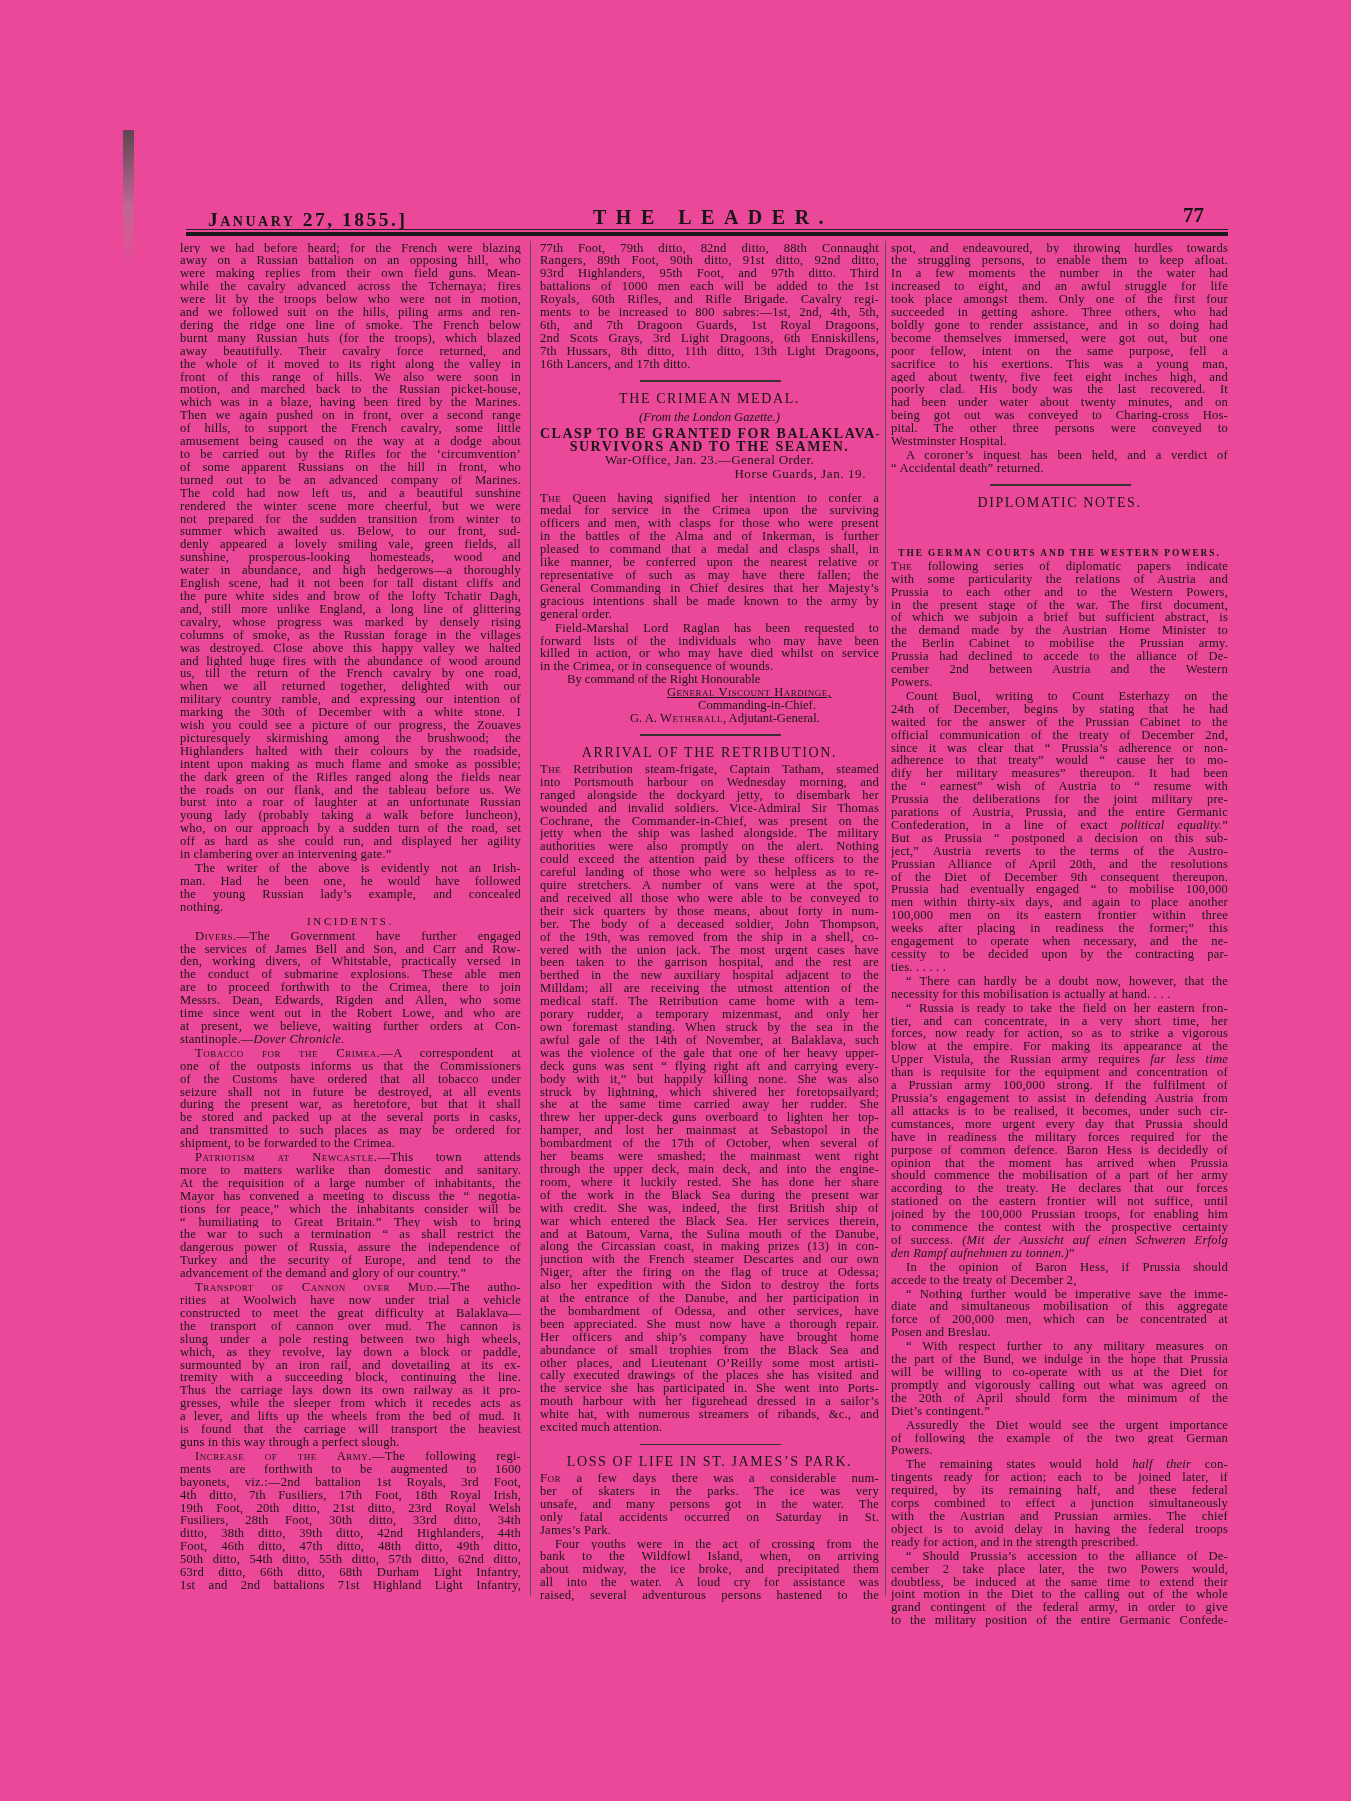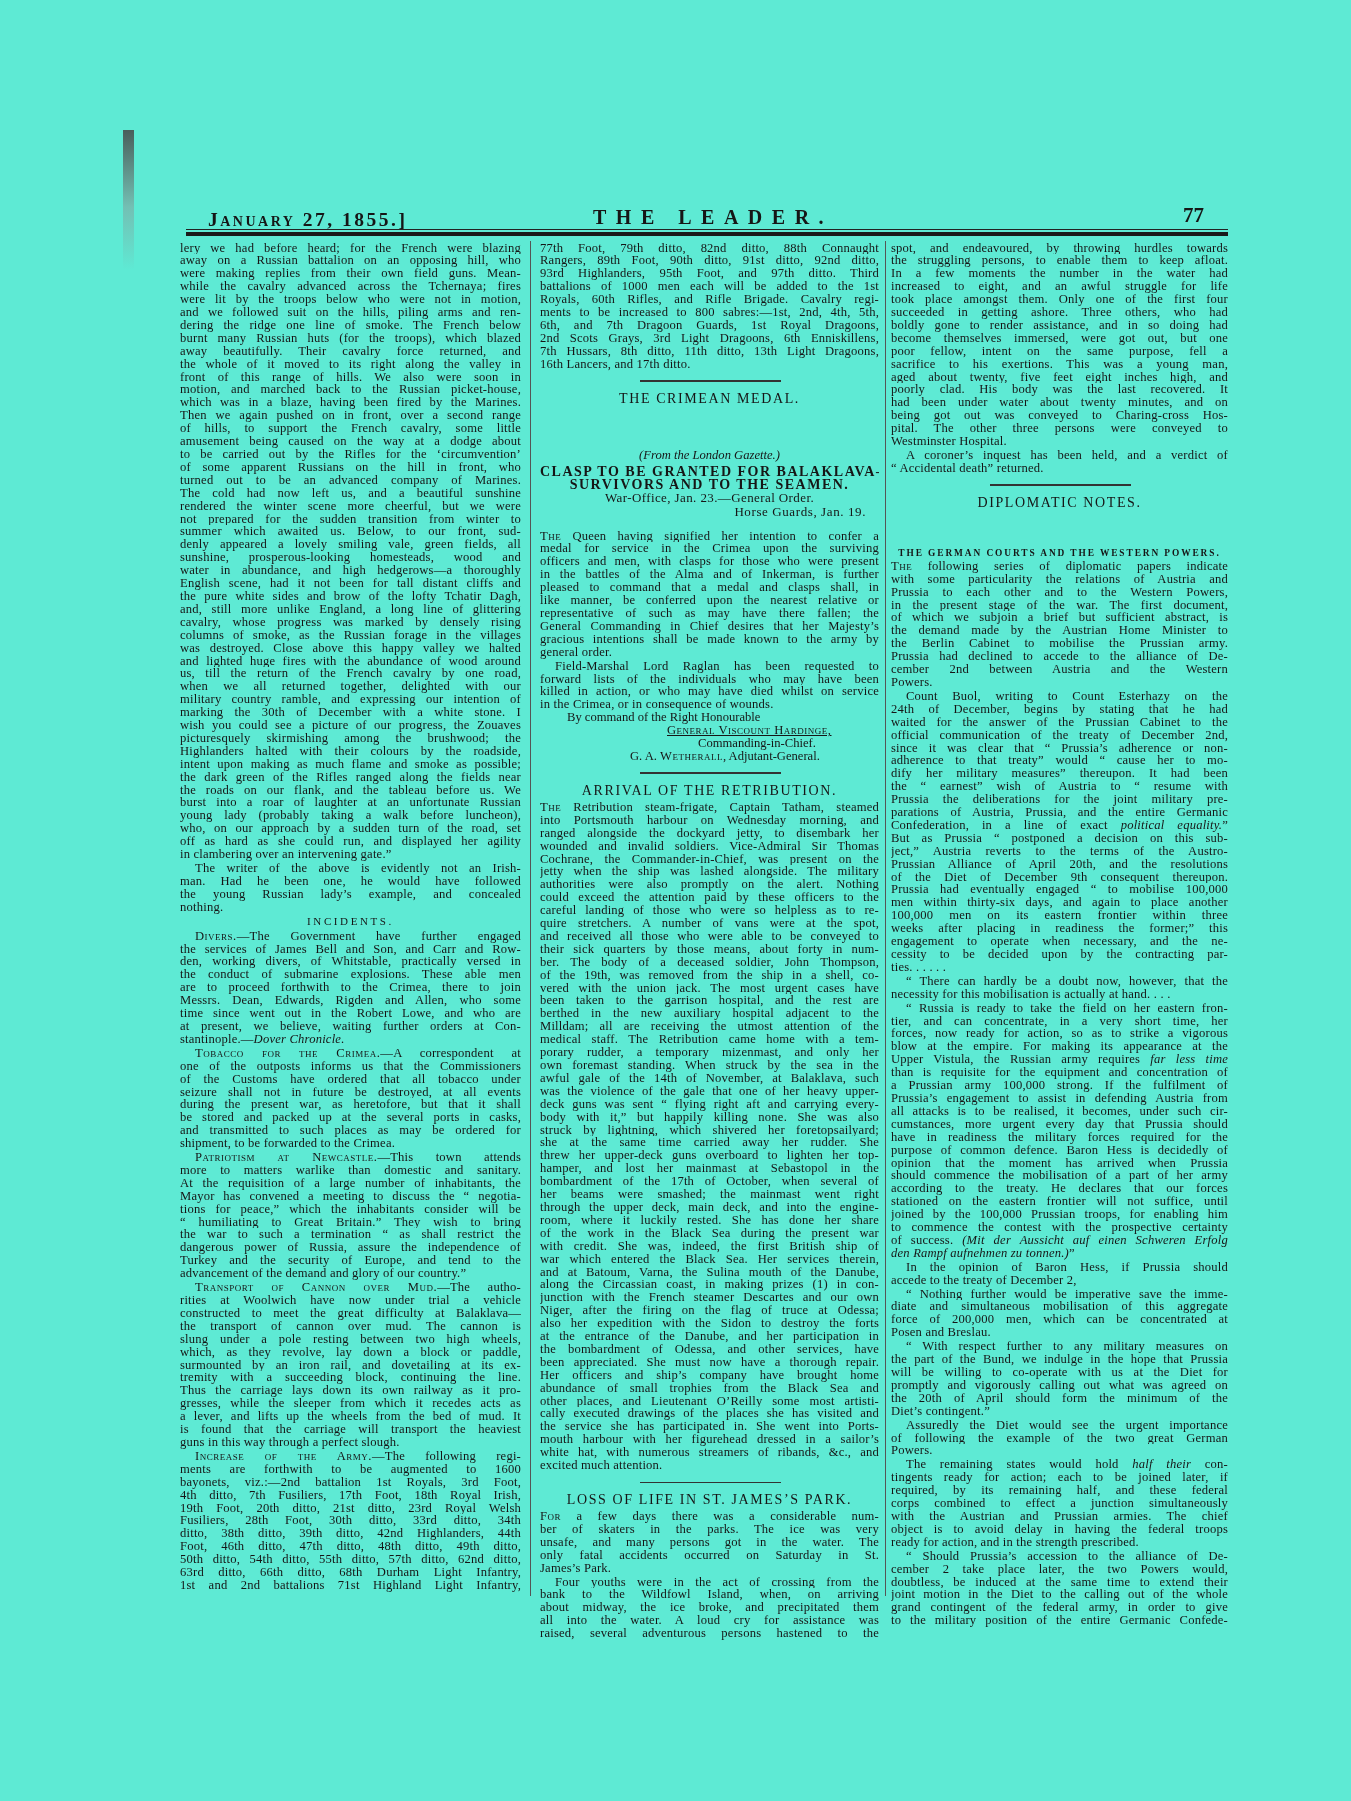--- a/index.html
+++ b/index.html
@@ -1,18 +1,18 @@
 <!DOCTYPE html>
 <html><head>
 <meta charset="utf-8">
 <style>
   html, body { margin: 0; padding: 0; background: #ffffff; }
   #page {
     position: relative; width: 1351px; height: 1801px; overflow: hidden;
-    background: #5eead4; color: #161616;
+    background: #ec4899; color: #161616;
     font-family: "Liberation Serif", "DejaVu Serif", serif;
   }
   .scan-artifact {
     position: absolute; left: 123px; top: 130px; width: 11px; height: 140px;
     background: linear-gradient(to bottom, rgba(70,70,70,.85), rgba(140,140,140,.45) 55%, rgba(210,210,210,0) 100%);
   }
   .hdr-date {
     position: absolute; left: 208px; top: 210px; font-size: 19.5px; line-height: 19.5px;
     font-weight: bold; font-variant: small-caps; letter-spacing: 2.5px; white-space: nowrap;
   }
@@ -43,21 +43,21 @@
   .sc { font-variant: small-caps; letter-spacing: 0.5px; }
   .it { font-style: italic; }
 
   .b-heading { height: 15px; line-height: 15px; text-align: center; font-size: 11px; letter-spacing: 2.6px; white-space: nowrap; }
   .b-rule { height: 18px; position: relative; }
   .b-rule::after {
     content: ""; position: absolute; left: 50%; margin-left: -70px; width: 141px;
     top: 9.5px; height: 1.5px; background: #333;
   }
   .b-title { height: 19px; line-height: 19px; text-align: center; font-size: 14px; letter-spacing: 1.6px; white-space: nowrap; }
-  .b-subtitle { height: 19px; line-height: 19px; text-align: center; font-size: 12.6px; font-style: italic; white-space: nowrap; margin-top: 38px; }
+  .b-subtitle { height: 19px; line-height: 19px; text-align: center; font-size: 12.6px; font-style: italic; white-space: nowrap; }
   .b-caps .ln {
     height: 13px; line-height: 13px; text-align: left; text-align-last: center;
     font-size: 14px; font-weight: bold; letter-spacing: 1.5px; white-space: nowrap;
   }
   .b-subhead { height: 11px; line-height: 11px; text-align: center; font-size: 9.4px; font-weight: bold; letter-spacing: 1.9px; white-space: nowrap; margin-top: 36px; }
   .b-dateline { height: 14px; line-height: 14px; text-align: center; font-size: 13px; letter-spacing: 0.4px; white-space: nowrap; }
   .b-dateline-right { height: 13px; line-height: 13px; text-align: right; padding-right: 13px; font-size: 13px; letter-spacing: 0.6px; margin-bottom: 12px; white-space: nowrap; }
   .b-sig-by, .b-sig-name, .b-sig-role, .b-sig-adj { height: 12.92px; line-height: 12.92px; font-size: 12.6px; white-space: nowrap; }
   .b-sig-by { padding-left: 27px; }
   .b-sig-name { padding-left: 127px; text-decoration: underline; }
@@ -275,21 +275,21 @@
         <div class="ln"><span class="t">threw her upper-deck guns overboard to lighten her top-</span></div>
         <div class="ln"><span class="t">hamper, and lost her mainmast at Sebastopol in the</span></div>
         <div class="ln"><span class="t">bombardment of the 17th of October, when several of</span></div>
         <div class="ln"><span class="t">her beams were smashed; the mainmast went right</span></div>
         <div class="ln"><span class="t">through the upper deck, main deck, and into the engine-</span></div>
         <div class="ln"><span class="t">room, where it luckily rested. She has done her share</span></div>
         <div class="ln"><span class="t">of the work in the Black Sea during the present war</span></div>
         <div class="ln"><span class="t">with credit. She was, indeed, the first British ship of</span></div>
         <div class="ln"><span class="t">war which entered the Black Sea. Her services therein,</span></div>
         <div class="ln"><span class="t">and at Batoum, Varna, the Sulina mouth of the Danube,</span></div>
-        <div class="ln"><span class="t">along the Circassian coast, in making prizes (1) in con-</span></div>
+        <div class="ln"><span class="t">along the Circassian coast, in making prizes (13) in con-</span></div>
         <div class="ln"><span class="t">junction with the French steamer Descartes and our own</span></div>
         <div class="ln"><span class="t">Niger, after the firing on the flag of truce at Odessa;</span></div>
         <div class="ln"><span class="t">also her expedition with the Sidon to destroy the forts</span></div>
         <div class="ln"><span class="t">at the entrance of the Danube, and her participation in</span></div>
         <div class="ln"><span class="t">the bombardment of Odessa, and other services, have</span></div>
         <div class="ln"><span class="t">been appreciated. She must now have a thorough repair.</span></div>
         <div class="ln"><span class="t">Her officers and ship’s company have brought home</span></div>
         <div class="ln"><span class="t">abundance of small trophies from the Black Sea and</span></div>
         <div class="ln"><span class="t">other places, and Lieutenant O’Reilly some most artisti-</span></div>
         <div class="ln"><span class="t">cally executed drawings of the places she has visited and</span></div>

